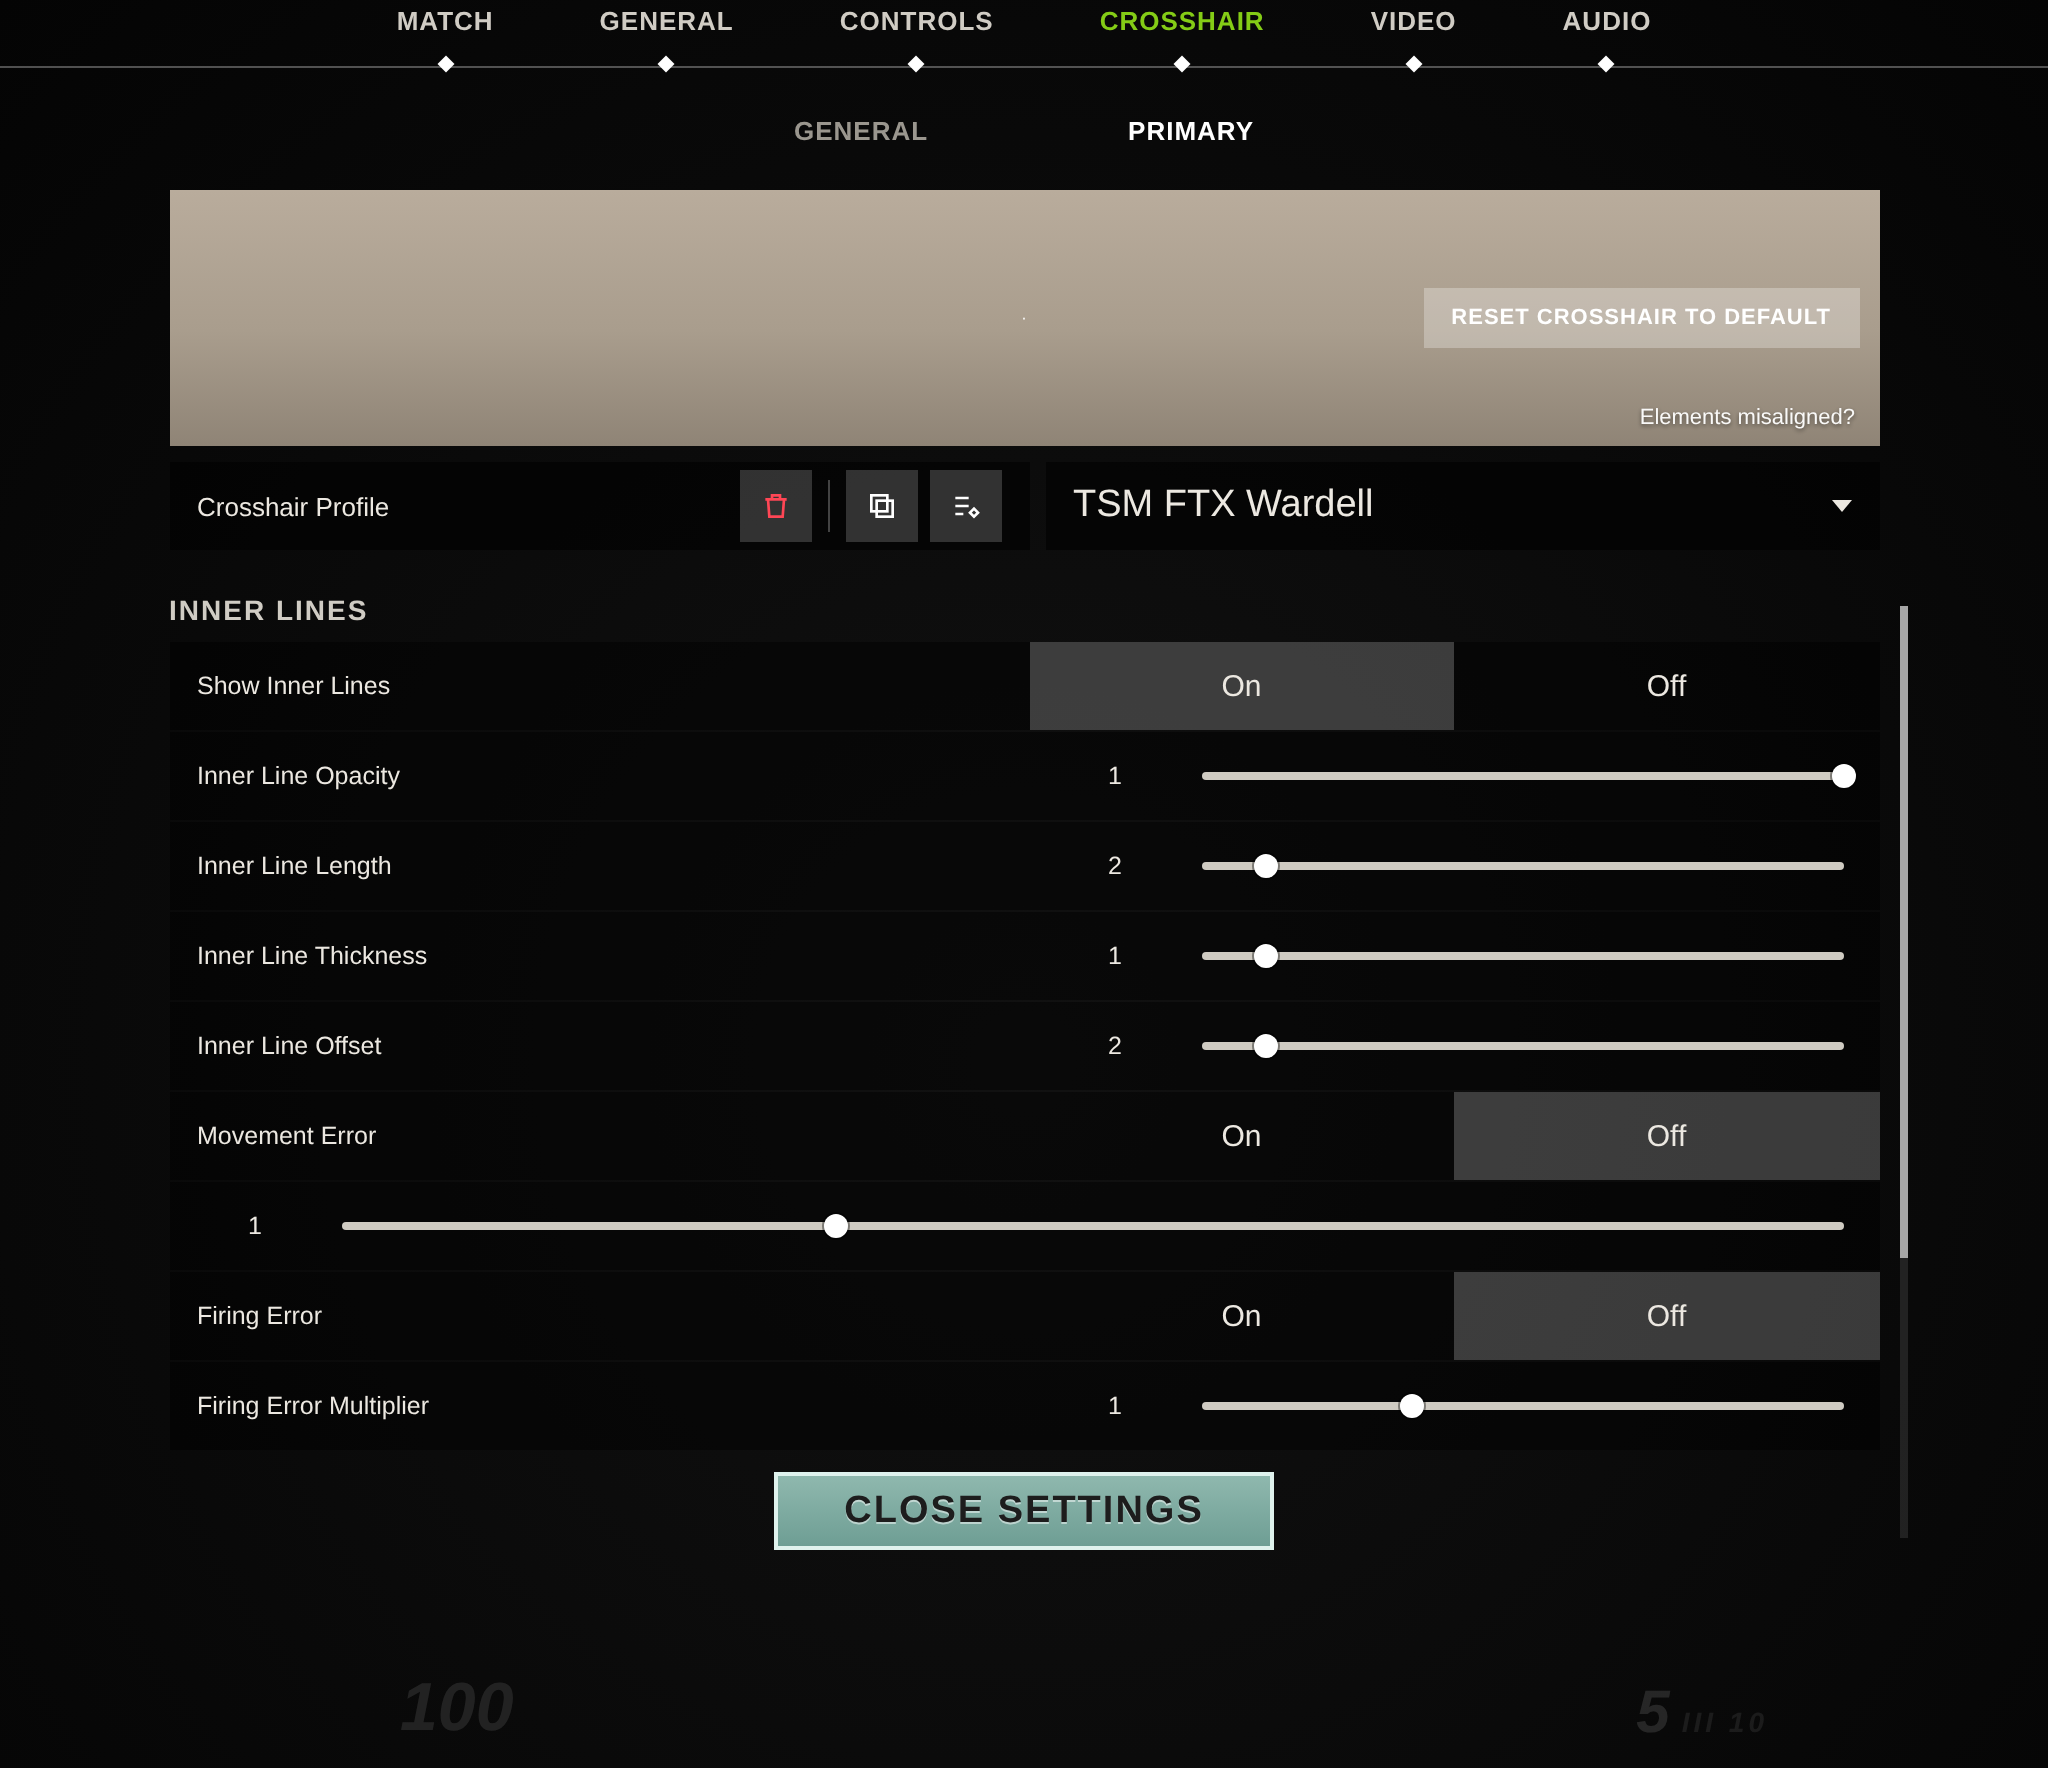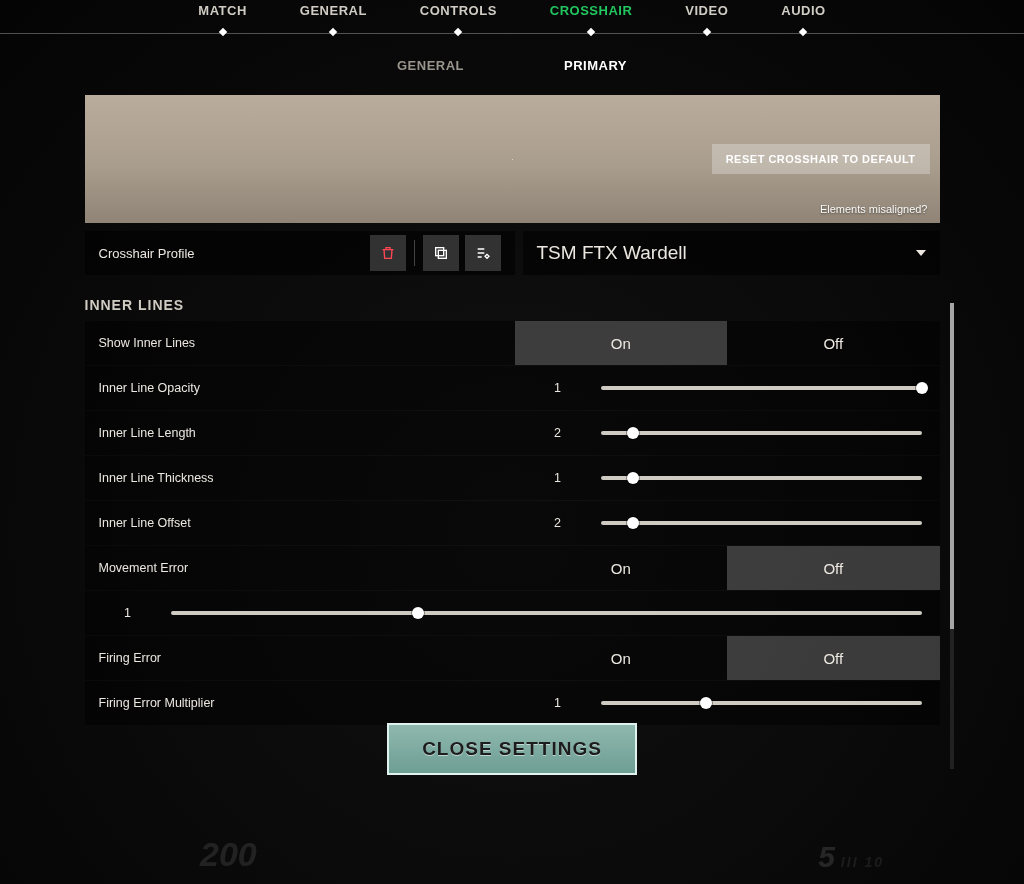--- a/index.html
+++ b/index.html
@@ -22,21 +22,21 @@
   .top-tabs {
     display: flex;
     justify-content: center;
     gap: 45px;
     padding-top: 3px;
     font-size: 13px;
     font-weight: bold;
     letter-spacing: .5px;
   }
   .top-tab { padding: 0 4px 10px; position: relative; cursor: pointer; color: #d0ccc4; }
-  .top-tab.active { color: #22c55e; }
+  .top-tab.active { color: #84cc16; }
   .top-tab .diamond {
     position: absolute; left: 50%; top: 26px; transform: translateX(-50%) rotate(45deg);
     width: 6px; height: 6px; background: #fff;
   }
   .top-line {
     position: absolute; top: 33px; left: 0; right: 0; height: 1px; background: rgba(255,255,255,.3);
   }
 
   .sub-tabs {
     display: flex; justify-content: center; gap: 100px;
@@ -148,21 +148,21 @@
   }
   .knob {
     position: absolute; top: 50%; transform: translate(-50%,-50%);
     width: 12px; height: 12px; border-radius: 50%; background: #fff;
     box-shadow: 0 0 0 1px rgba(0,0,0,.4);
   }
 
   .close-btn {
     position: absolute; left: 50%; transform: translateX(-50%);
     bottom: 0px;
-    width: 250px; height: 52px;
+    width: 250px; height: 39px;
     background: linear-gradient(180deg, #8fb8ae, #6e9e94);
     border: 2px solid #dff2ed;
     color: #1d1d1d; font-size: 19px; font-weight: bold; letter-spacing: 1px;
     text-shadow: 0 1px 0 rgba(255,255,255,.5);
     cursor: pointer;
   }
 
   
   .hud-left {
     position: absolute; left: 200px; bottom: 10px; color: rgba(255,255,255,.1);
@@ -172,21 +172,21 @@
     position: absolute; right: 140px; bottom: 10px; color: rgba(255,255,255,.12);
     font-size: 30px; font-weight: bold; font-style: italic; z-index: 0;
     display: flex; align-items: baseline; gap: 6px;
   }
   .hud-right .ammo { font-size: 14px; letter-spacing: 2px; color: rgba(255,255,255,.08); }
 </style>
 </head>
 <body>
 
 <div class="bg"></div>
-<div class="hud-left">200</div>
+<div class="hud-left">100</div>
 <div class="hud-right">
   <span>5</span>
     <span class="ammo">III 10</span>
 </div>
 
 <div class="content">
 
   <div class="top-line"></div>
   <div class="top-tabs" id="top-tabs">
       <div class="top-tab">MATCH<div class="diamond"></div></div>

